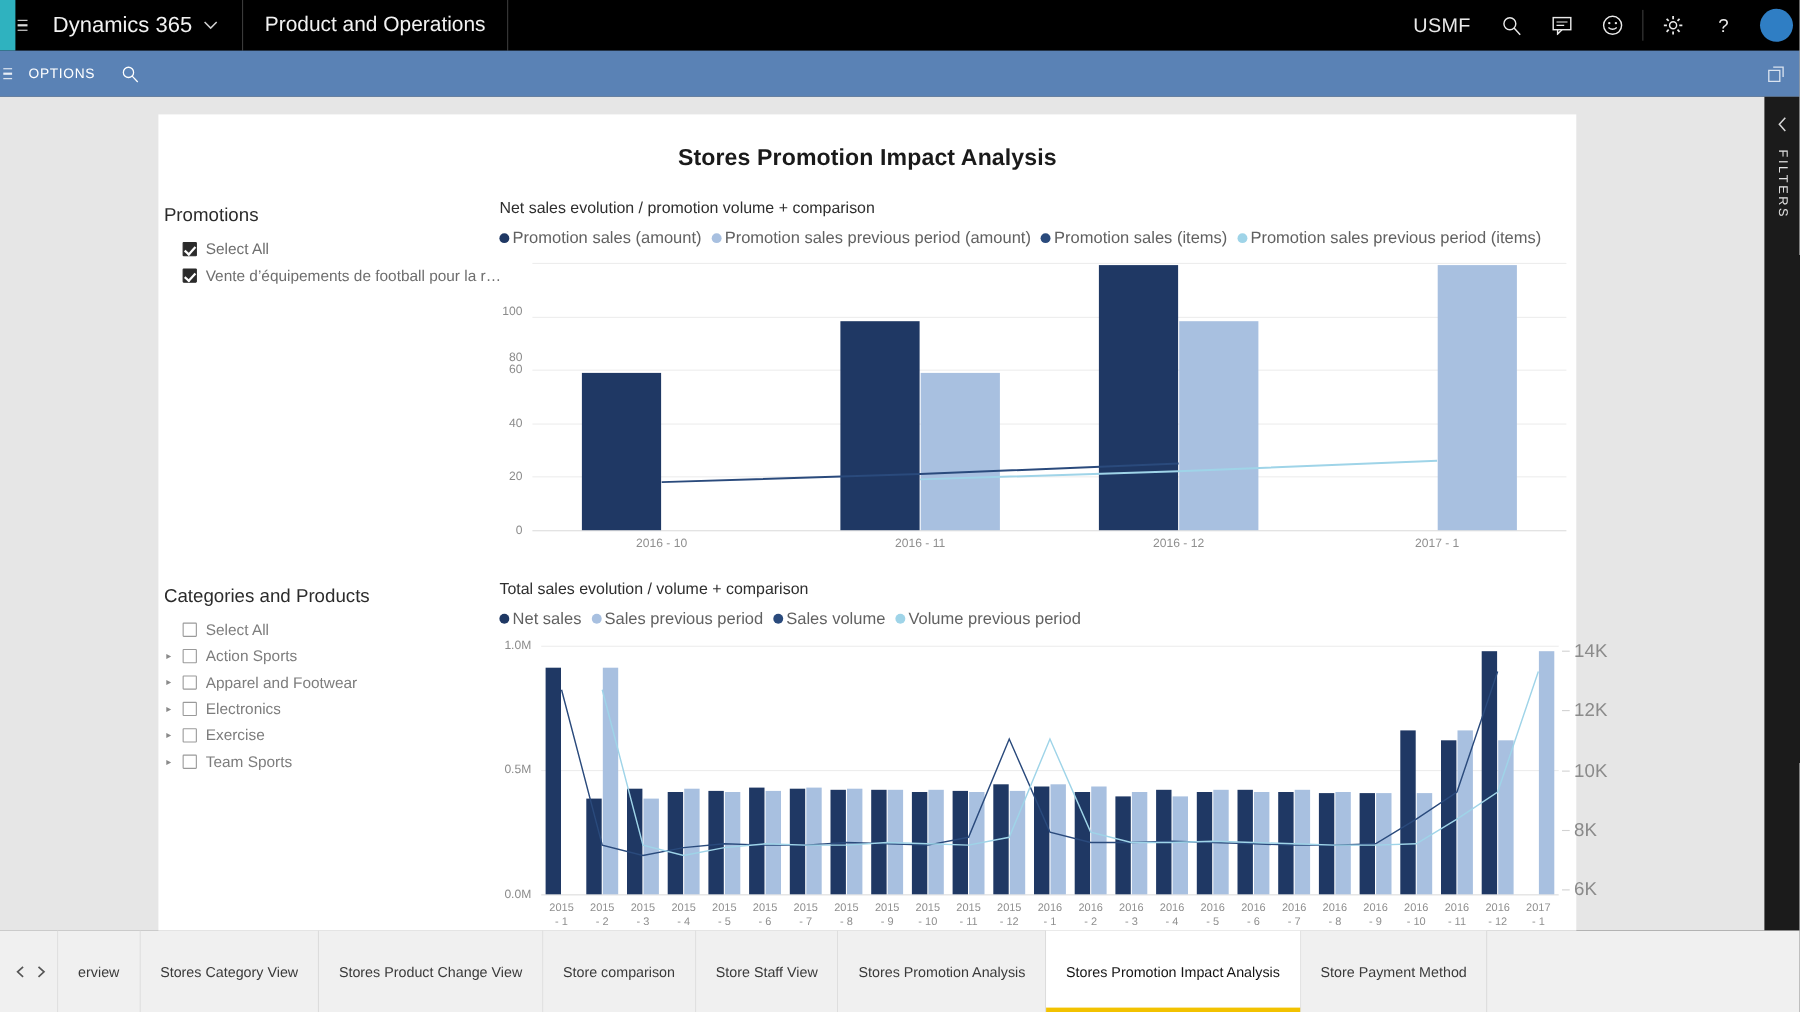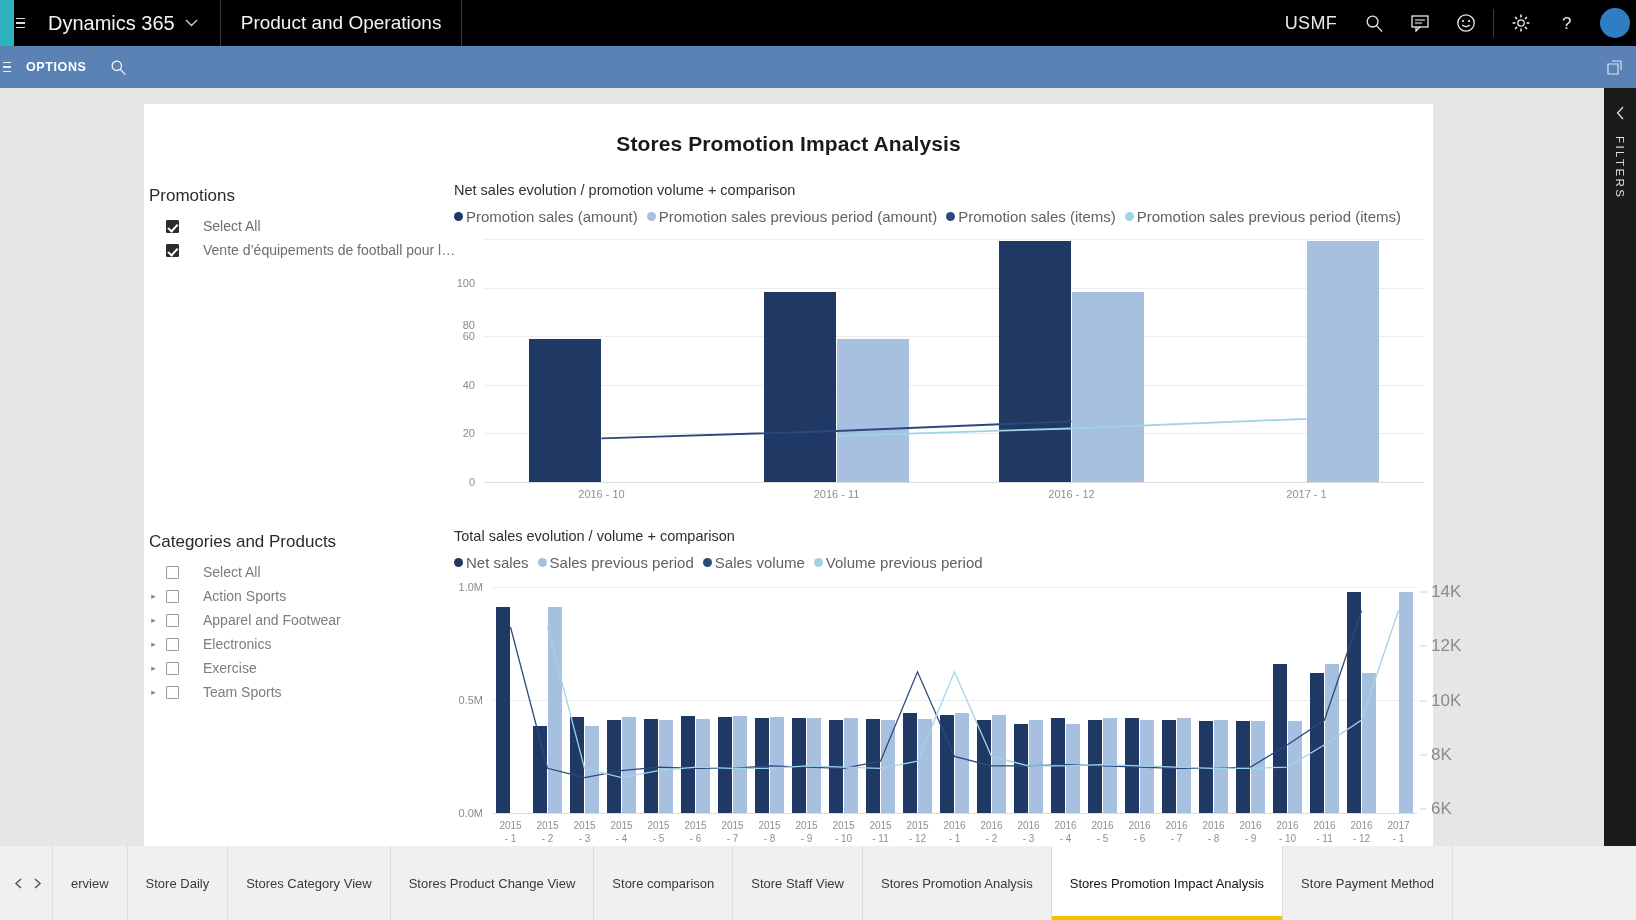--- a/index.html
+++ b/index.html
@@ -52,21 +52,21 @@
   
   .optionsbar {
     position:absolute; left:0; top:46px; width:1636px; height:42px;
     background:#5a82b5; display:flex; align-items:center;
   }
   .ob-ham { width:14px; height:42px; display:flex; flex-direction:column;
             justify-content:center; gap:3px; align-items:center; }
   .ob-ham i { width:8px; height:1.5px; background:#e9eef5; display:block; }
   .opt-label {
     color:#ffffff; font-size:12.5px; letter-spacing:.6px;
-    padding:0 14px 0 12px; font-weight:700;
+    padding:0 14px 0 12px; font-weight:400;
   }
   .opt-search { padding:0 10px; color:#fff; }
   .opt-expand { margin-left:auto; padding-right:14px; color:#dbe4f0; }
 
   
   .pagebg {
     position:absolute; left:0; top:88px; width:1636px; height:758px;
     background:#e6e6e6;
   }
   .report-card {
@@ -96,21 +96,21 @@
   }
   .cbox.checked { background:#2b2b2b; border-color:#2b2b2b; }
   .cbox.checked::after {
     content:""; position:absolute; left:3.4px; top:1px;
     width:4px; height:7.5px; border:solid #ffffff;
     border-width:0 2px 2px 0; transform:rotate(42deg);
   }
   .cbox.light { border-color:#9a9a9a; }
   .fp-label {
     font-size:14px; color:#7d7d7d; white-space:nowrap;
-    overflow:hidden; text-overflow:ellipsis; max-width:272px;margin-left:16px;
+    overflow:hidden; text-overflow:ellipsis; max-width:272px;
   }
   .fp-label.dark { color:#6e6e6e; }
 
   
   .chart-block { position:absolute; }
   .chart-title { font-size:14.5px; color:#2e2e2e; margin-bottom:10px; }
   .legend { display:flex; align-items:center; gap:4px; flex-wrap:nowrap; }
   .lg-item { display:flex; align-items:center; gap:3px; margin-right:5px; }
   .lg-dot { width:9px; height:9px; border-radius:50%; flex:0 0 9px; }
   .lg-text { font-size:15px; color:#616161; white-space:nowrap; }
@@ -592,21 +592,20 @@
           </svg>
       </span>
       <span>
         <svg width="9" height="11" viewBox="0 0 9 11">
             <path d="M2 1 L7 5.5 L2 10" stroke="#555" stroke-width="1.5" fill="none"></path>
           </svg>
       </span>
     </div>
     <div id="tabs-host" style="display:flex; align-items:stretch;">
         <div class="tab">erview</div>
-        <div class="tab">Store Daily</div>
         <div class="tab">Stores Category View</div>
         <div class="tab">Stores Product Change View</div>
         <div class="tab">Store comparison</div>
         <div class="tab">Store Staff View</div>
         <div class="tab">Stores Promotion Analysis</div>
         <div class="tab active">Stores Promotion Impact Analysis</div>
         <div class="tab">Store Payment Method</div>
       </div>
   </div>
 

